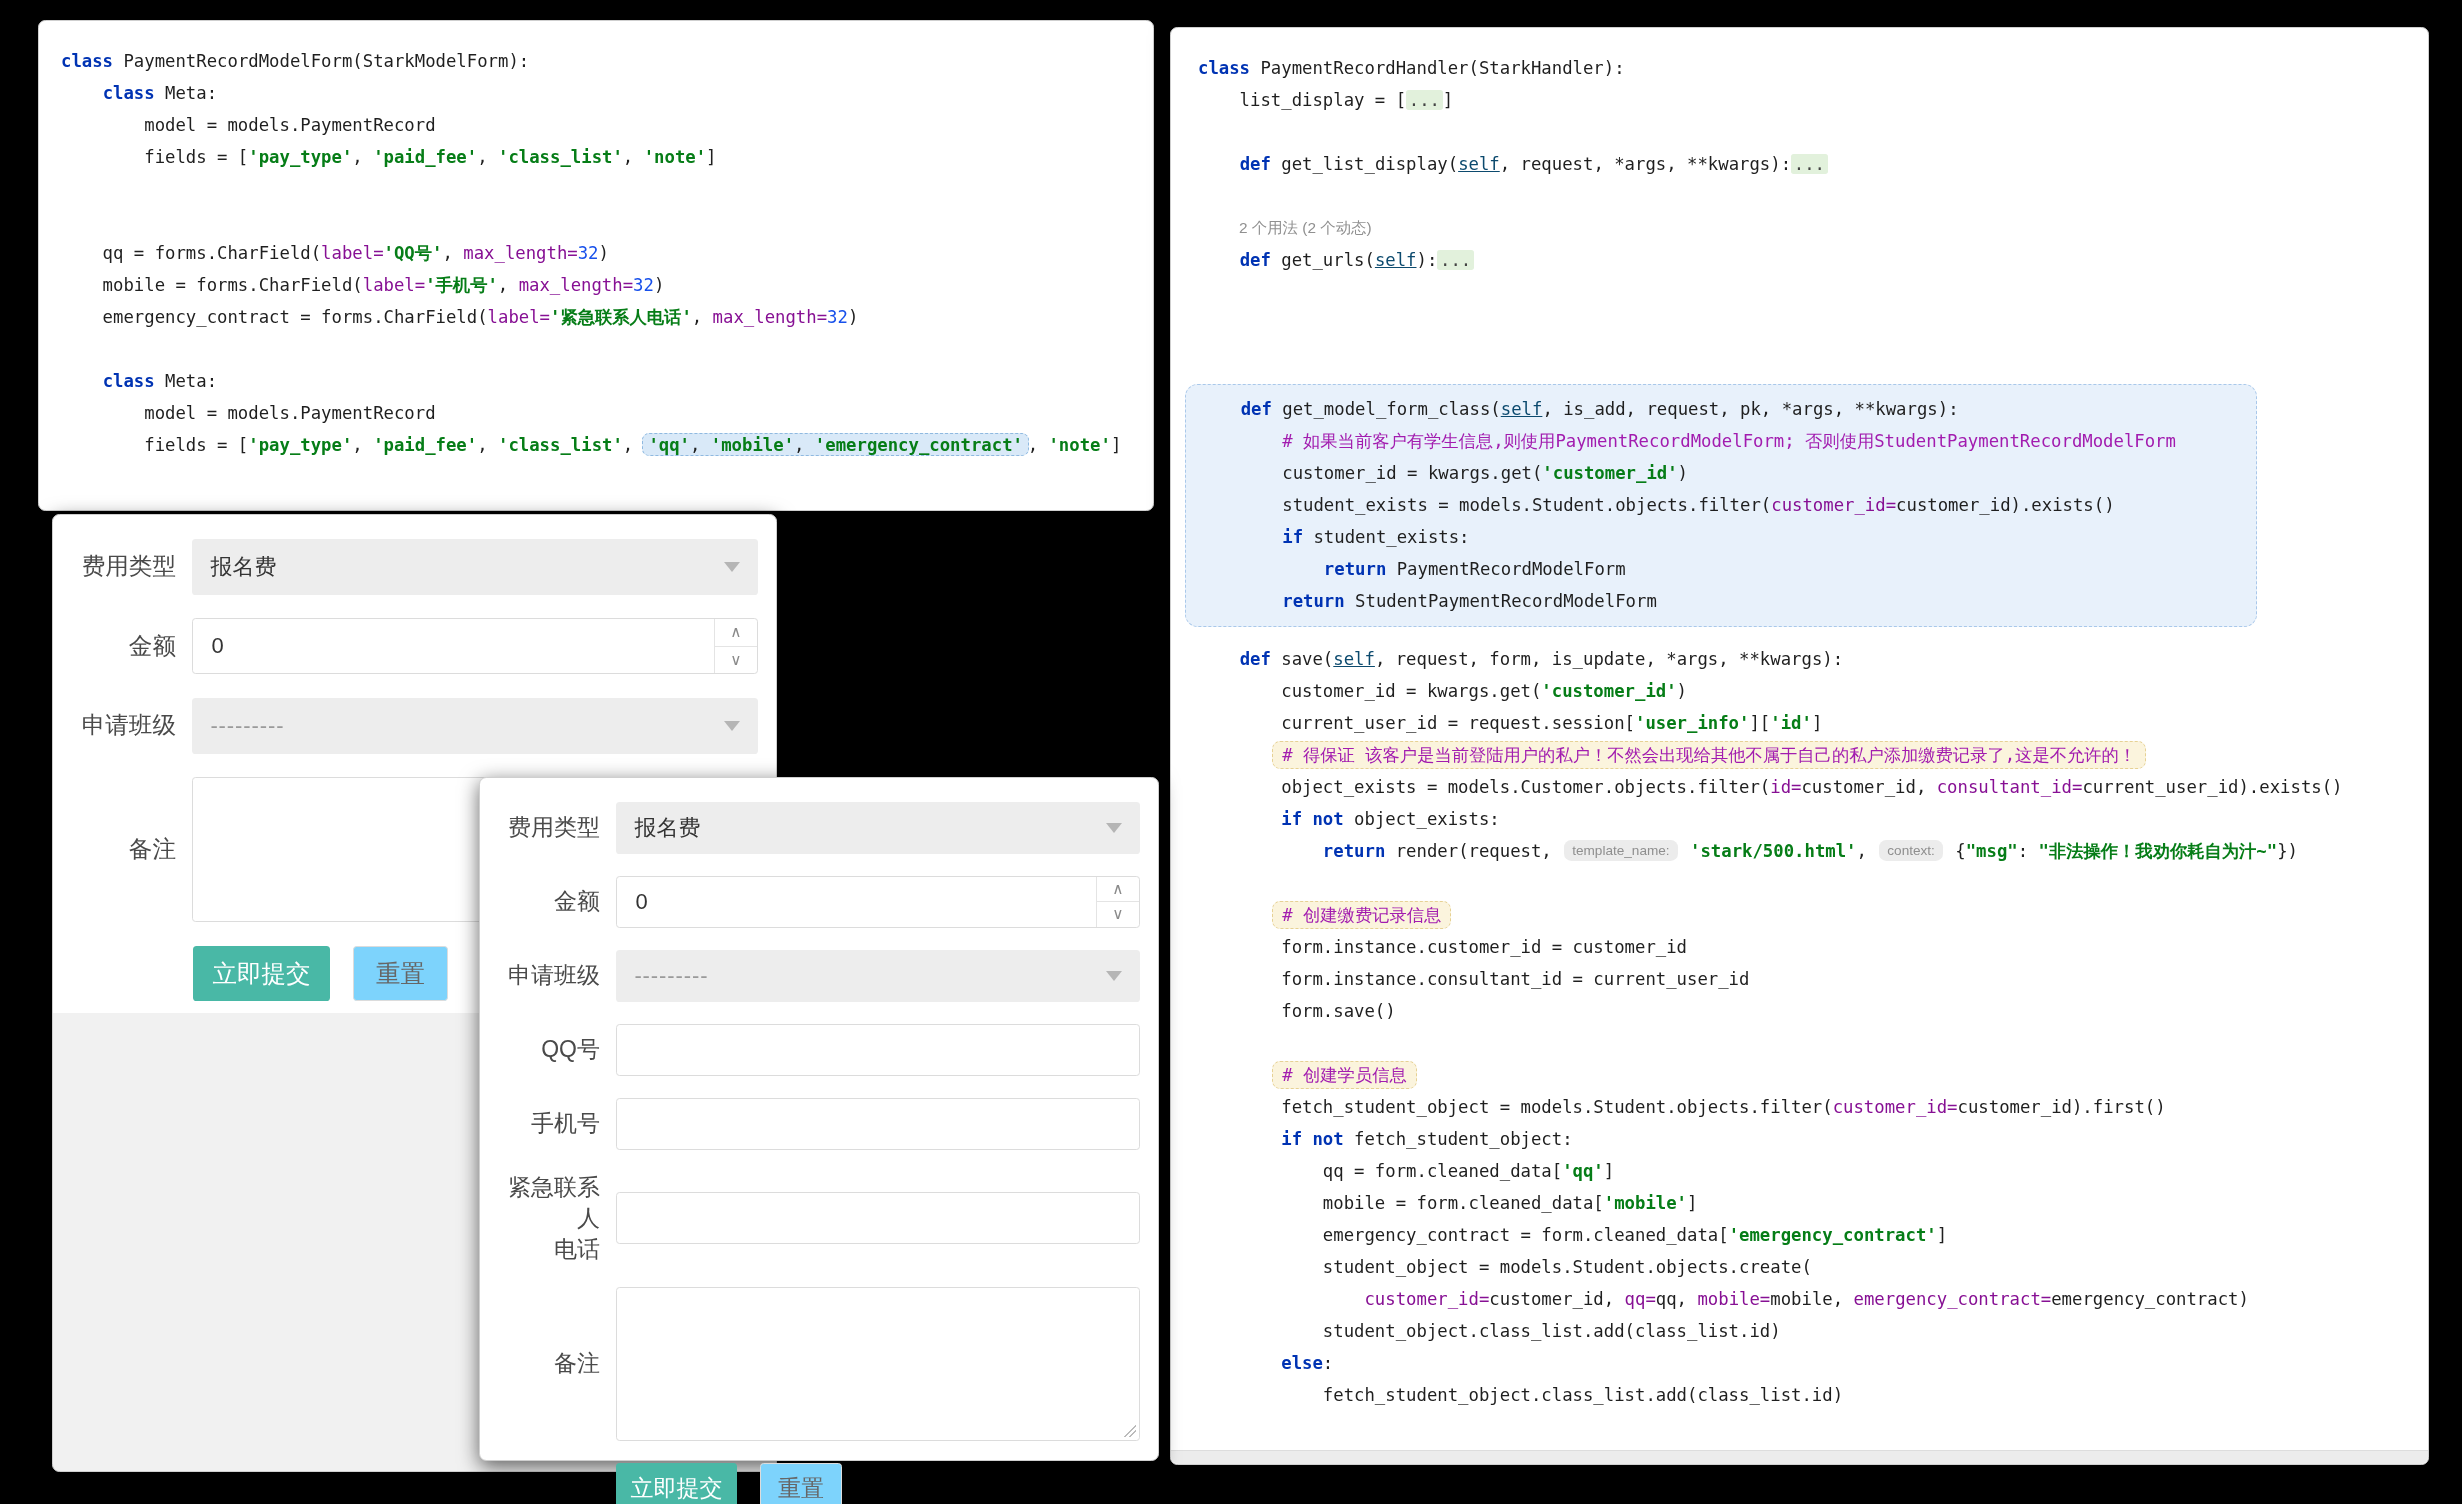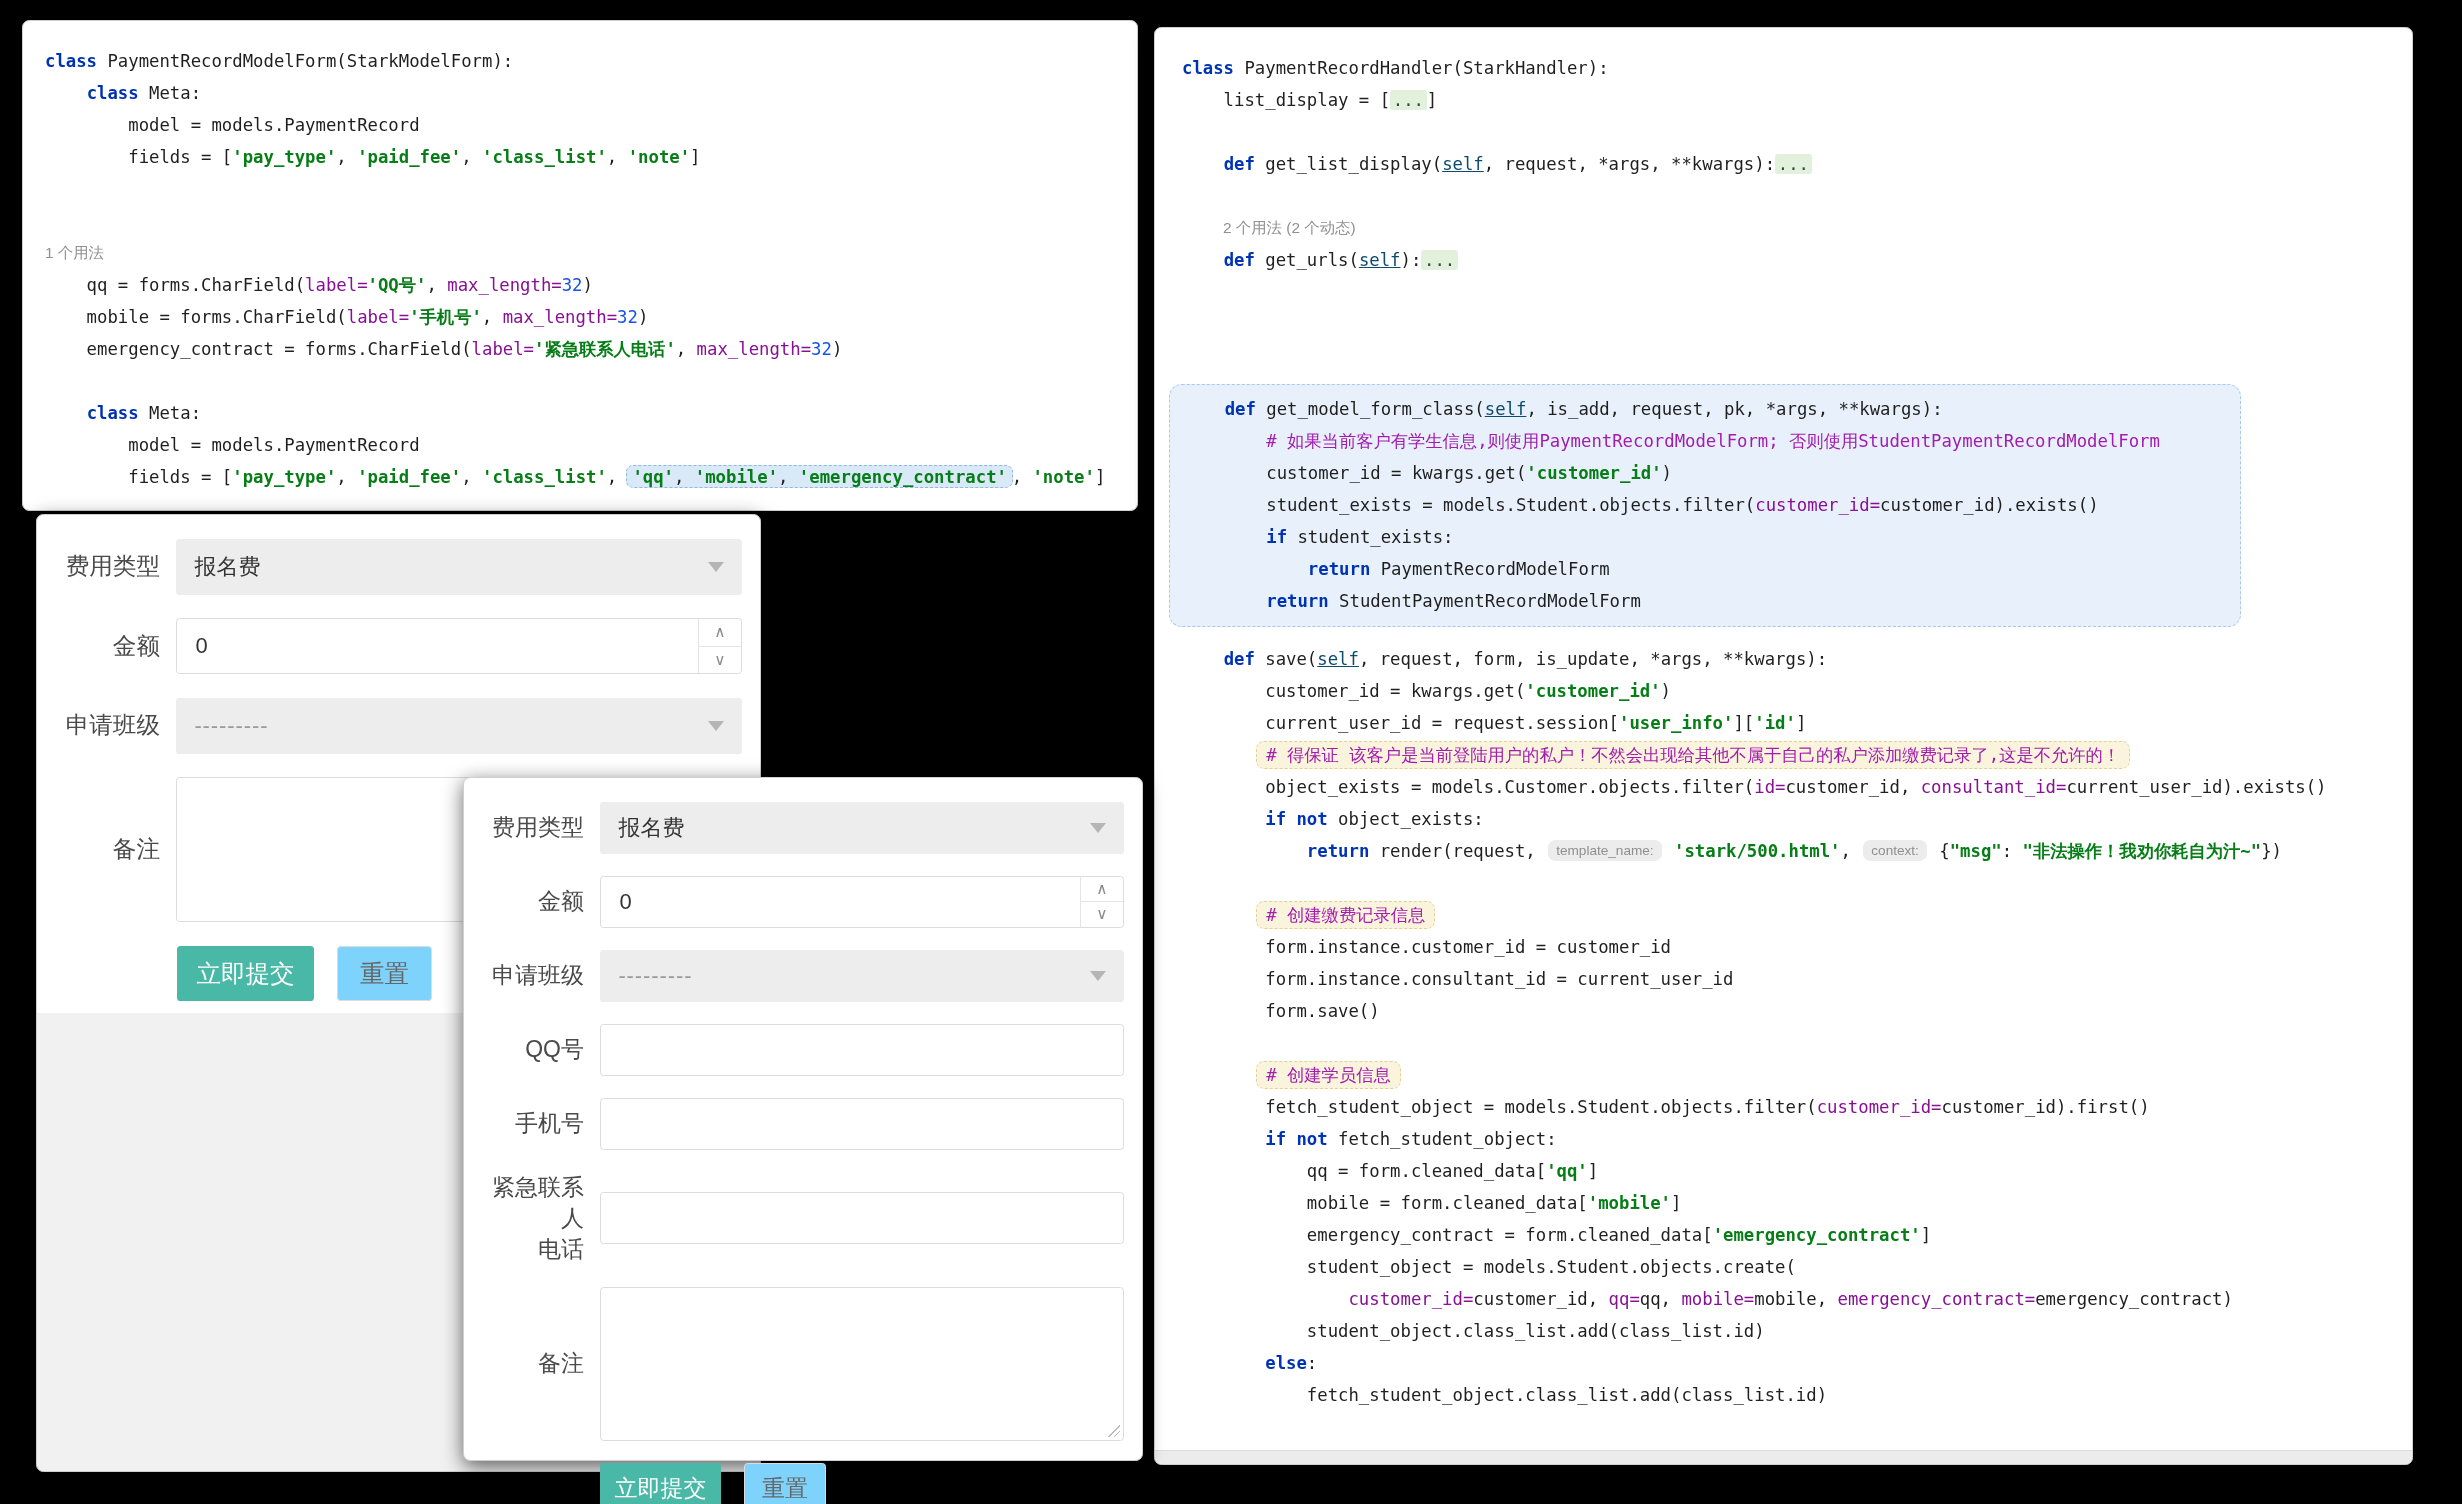--- a/index.html
+++ b/index.html
@@ -1,19 +1,19 @@
 <!DOCTYPE html>
 <html style="font-size:14.5px"><head>
 <meta charset="utf-8">
 <style>
   html,body{margin:0;padding:0;}
   body{width:2462px;height:1505px;background:#000;position:relative;overflow:hidden;
        font-family:"Liberation Sans",sans-serif;}
   .card{position:absolute;background:#fff;border-radius:7.3px;border:0.9px solid #cfcfcf;
-        box-shadow:0 5.5px 20px rgba(0,0,0,.6);box-sizing:border-box;}
+        box-shadow:0 5.5px 20px rgba(0,0,0,.6);box-sizing:border-box;margin-left:16px;}
   
   .code{font-family:"DejaVu Sans Mono",monospace;font-size:17.3px;color:#1f1f1f;
         padding:23.6px 0 0 22px;}
   .cl{white-space:pre;height:32px;line-height:32px;}
   .hintline{font-family:"Liberation Sans",sans-serif;font-size:15.4px;color:#909090;}
   .tk-k{color:#0033b3;font-weight:bold;}
   .tk-s{color:#067d17;font-weight:600;}
   .tk-n{color:#1750eb;}
   .tk-p{color:#871094;}
   .tk-v{color:#0c4a6e;text-decoration:underline;}
@@ -77,21 +77,20 @@
 <body>
 
 <div class="card" id="left-card" style="left:22px;top:20px;width:1116px;height:491px;">
   <div class="code" id="left-code">
       <div class="cl"><span class="tk-k">class</span><span class="tk-t"> PaymentRecordModelForm(StarkModelForm):</span></div>
       <div class="cl"><span class="tk-t">    </span><span class="tk-k">class</span><span class="tk-t"> Meta:</span></div>
       <div class="cl"><span class="tk-t">        model = models.PaymentRecord</span></div>
       <div class="cl"><span class="tk-t">        fields = [</span><span class="tk-s">'pay_type'</span><span class="tk-t">, </span><span class="tk-s">'paid_fee'</span><span class="tk-t">, </span><span class="tk-s">'class_list'</span><span class="tk-t">, </span><span class="tk-s">'note'</span><span class="tk-t">]</span></div>
       <div class="cl">&nbsp;</div>
       <div class="cl">&nbsp;</div>
-      <div class="cl hintline" style="padding-left: 0px;">1 个用法</div>
       <div class="cl"><span class="tk-t">    qq = forms.CharField(</span><span class="tk-p">label=</span><span class="tk-s">'QQ号'</span><span class="tk-t">, </span><span class="tk-p">max_length=</span><span class="tk-n">32</span><span class="tk-t">)</span></div>
       <div class="cl"><span class="tk-t">    mobile = forms.CharField(</span><span class="tk-p">label=</span><span class="tk-s">'手机号'</span><span class="tk-t">, </span><span class="tk-p">max_length=</span><span class="tk-n">32</span><span class="tk-t">)</span></div>
       <div class="cl"><span class="tk-t">    emergency_contract = forms.CharField(</span><span class="tk-p">label=</span><span class="tk-s">'紧急联系人电话'</span><span class="tk-t">, </span><span class="tk-p">max_length=</span><span class="tk-n">32</span><span class="tk-t">)</span></div>
       <div class="cl">&nbsp;</div>
       <div class="cl"><span class="tk-t">    </span><span class="tk-k">class</span><span class="tk-t"> Meta:</span></div>
       <div class="cl"><span class="tk-t">        model = models.PaymentRecord</span></div>
       <div class="cl"><span class="tk-t">        fields = [</span><span class="tk-s">'pay_type'</span><span class="tk-t">, </span><span class="tk-s">'paid_fee'</span><span class="tk-t">, </span><span class="tk-s">'class_list'</span><span class="tk-t">, </span><span class="hl"><span class="tk-s">'qq'</span><span class="tk-t">, </span><span class="tk-s">'mobile'</span><span class="tk-t">, </span><span class="tk-s">'emergency_contract'</span></span><span class="tk-t">, </span><span class="tk-s">'note'</span><span class="tk-t">]</span></div>
     </div>
 </div>
 

